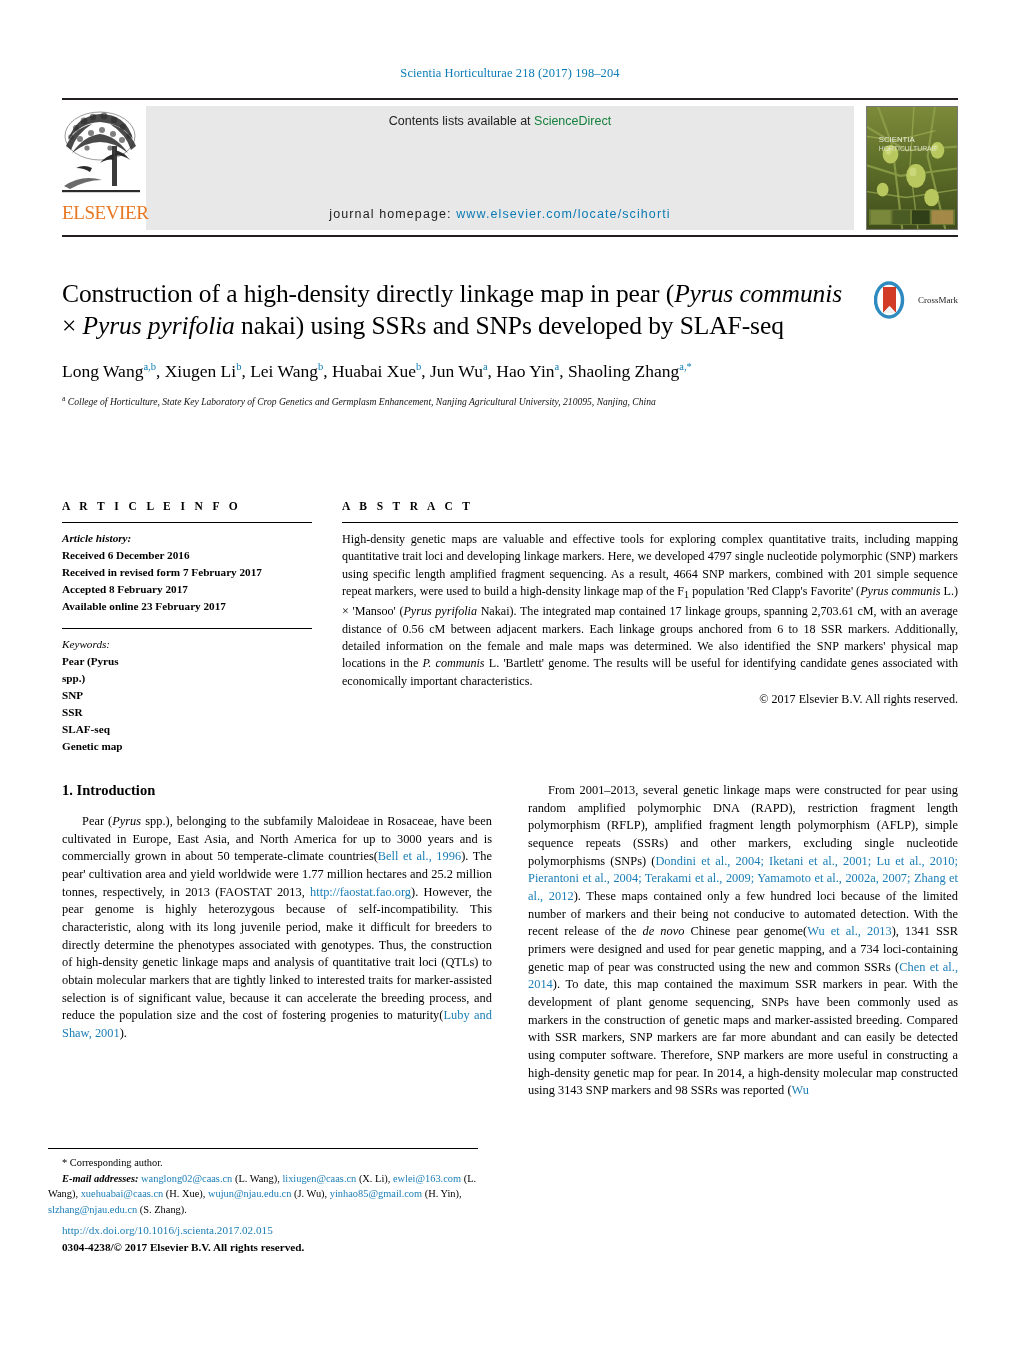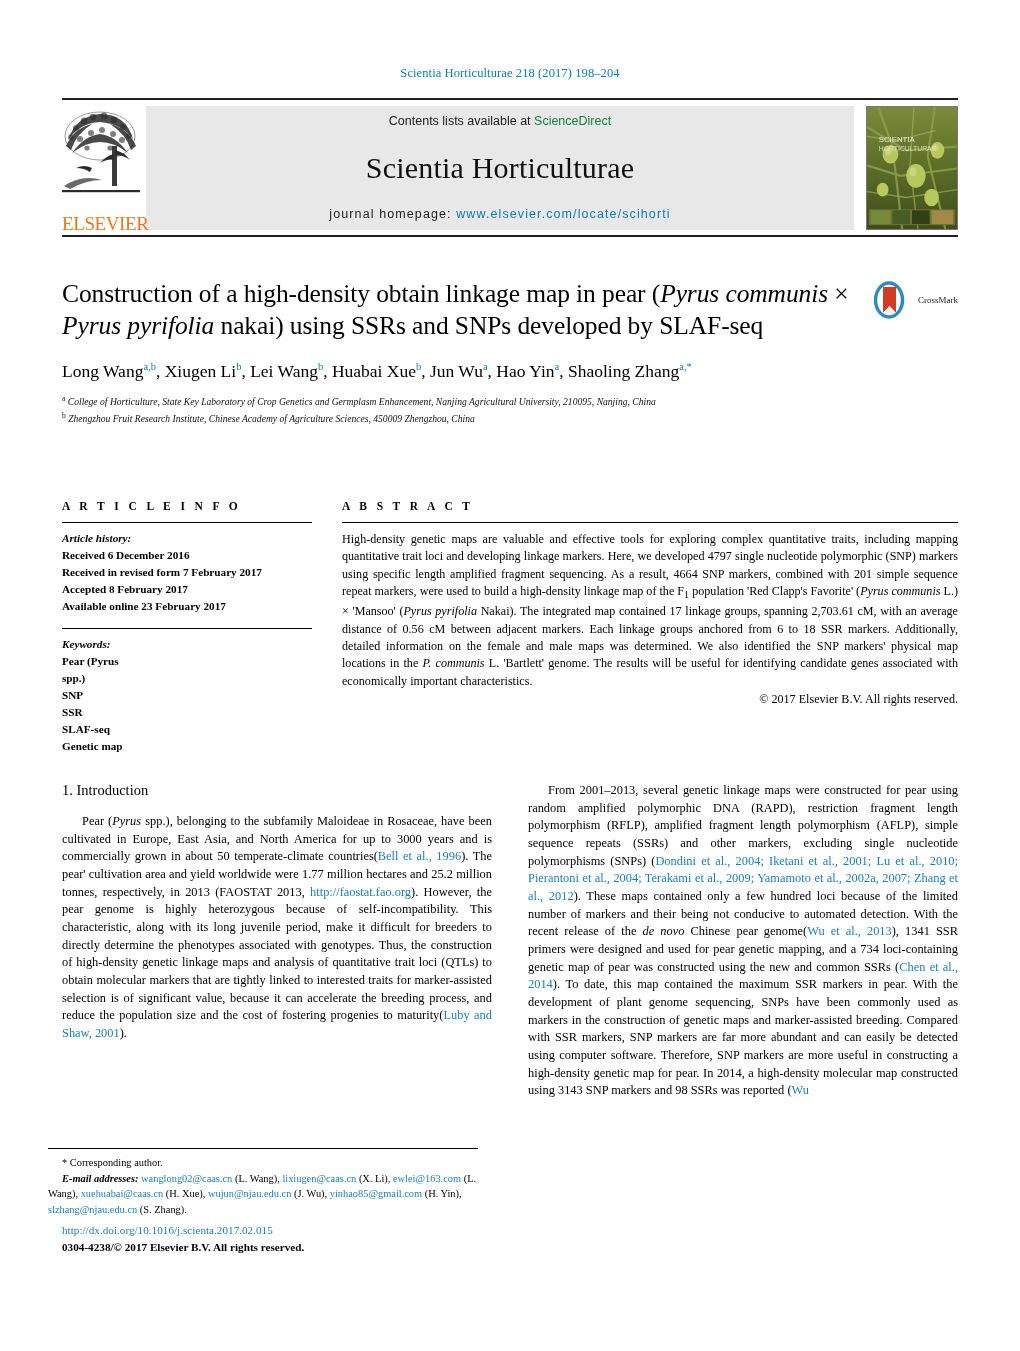--- a/index.html
+++ b/index.html
@@ -56,21 +56,21 @@
     padding-right: 6px;
     box-sizing: border-box;
   }
   .tree-svg { display:block; width: 78px; height: 96px; }
   .elsevier-word {
     font-family: "Liberation Serif", serif;
     color: #e87722;
     font-size: 19px;
     letter-spacing: -0.4px;
     line-height: 1;
-    margin-top: 12px;
+    margin-top: 1px;
     text-align: left;
   }
   .center-band {
     flex: 1 1 auto;
     background: #e8e8e8;
     display: flex;
     flex-direction: column;
     justify-content: space-between;
     align-items: center;
     padding: 8px 0 9px 0;
@@ -187,21 +187,21 @@
   }
   .info-group .lbl { font-style: italic; font-weight: bold; }
   .info-group div { font-weight: bold; }
   .keywords-group {
     margin-top: 13px;
     border-top: 1px solid #000;
     padding-top: 7px;
     font-size: 11.2px;
     line-height: 1.52;
   }
-  .keywords-group .lbl { font-style: italic; font-weight: bold; }
+  .keywords-group .lbl { font-style: italic; font-weight: normal; }
   .keywords-group div { font-weight: bold; }
   .abstract-body {
     padding-top: 8px;
     font-size: 12.1px;
     line-height: 1.44;
     text-align: justify;
     hyphens: none;
   }
   .abstract-body i { font-style: italic; }
   .abstract-copy {
@@ -215,21 +215,21 @@
     position: absolute;
     top: 782px;
     left: 62px;
     width: 896px;
     display: flex;
     gap: 36px;
   }
   .bcol { width: 430px; flex: 0 0 430px; }
   .h1 {
     font-family: "Liberation Serif", serif;
-    font-weight: normal;
+    font-weight: bold;
     font-size: 14.5px;
     margin: 0 0 14px 0;
   }
   .para {
     font-size: 12.4px;
     line-height: 1.425;
     text-align: justify;
     text-indent: 20px;
     margin: 0;
   }
@@ -306,21 +306,20 @@
             <rect x="0" y="84" width="78" height="2.2"></rect>
           </g>
         </svg>
         <div class="elsevier-word">ELSEVIER</div>
       </div>
 
       <div class="center-band">
         <div class="contents-line">
           <span>Contents lists available at </span><span class="sd">ScienceDirect</span>
         </div>
-        <div class="journal-name">Scientia Horticulturae</div>
         <div class="homepage-line">
           <span>journal homepage: </span><span class="url">www.elsevier.com/locate/scihorti</span>
         </div>
       </div>
 
       <div class="cover-thumb">
         <svg class="cover-svg" viewBox="0 0 92 124" preserveAspectRatio="none">
           <defs>
             <linearGradient id="bgGrad" x1="0" y1="0" x2="0" y2="1">
               <stop offset="0%" stop-color="#7c8a3a"></stop>
@@ -373,29 +372,28 @@
       <div class="crossmark-row">
         <svg class="crossmark-badge" width="36" height="40" viewBox="0 0 36 40">
           <ellipse cx="15" cy="20" rx="13.5" ry="17" fill="#ffffff" stroke="#2f8bbf" stroke-width="3.5"></ellipse>
           <path d="M9 7 L22 7 L22 33 L15.5 26 L9 33 Z" fill="#d23b26"></path>
           <path d="M9 33 L15.5 26 L22 33 Z" fill="#f2f2f2"></path>
         </svg>
         <span class="crossmark-label">CrossMark</span>
       </div>
     </div>
 
-    <h1 class="article-title"><span>Construction of a high-density obtain linkage map in pear (</span><i>Pyrus communis</i><span> × </span><i>Pyrus pyrifolia</i><span> nakai) using SSRs and SNPs developed by SLAF-seq</span></h1>
+    <h1 class="article-title"><span>Construction of a high-density directly linkage map in pear (</span><i>Pyrus communis</i><span> × </span><i>Pyrus pyrifolia</i><span> nakai) using SSRs and SNPs developed by SLAF-seq</span></h1>
 
     <div class="authors">
       <span><span>Long Wang</span><sup>a,b</sup>, </span><span><span>Xiugen Li</span><sup>b</sup>, </span><span><span>Lei Wang</span><sup>b</sup>, </span><span><span>Huabai Xue</span><sup>b</sup>, </span><span><span>Jun Wu</span><sup>a</sup>, </span><span><span>Hao Yin</span><sup>a</sup>, </span><span><span>Shaoling Zhang</span><sup>a,*</sup></span>
     </div>
 
     <div class="affils">
       <div><sup>a</sup> <span>College of Horticulture, State Key Laboratory of Crop Genetics and Germplasm Enhancement, Nanjing Agricultural University, 210095, Nanjing, China</span></div>
-      <div><sup>b</sup> <span>Zhengzhou Fruit Research Institute, Chinese Academy of Agriculture Sciences, 450009 Zhengzhou, China</span></div>
     </div>
   </div>
 
   <div class="infoabs">
     <div class="col-info">
       <div class="sec-head">A R T I C L E   I N F O</div>
       <div class="rule-top"></div>
       <div class="info-group">
         <div class="lbl">Article history:</div>
         <div>Received 6 December 2016</div>

